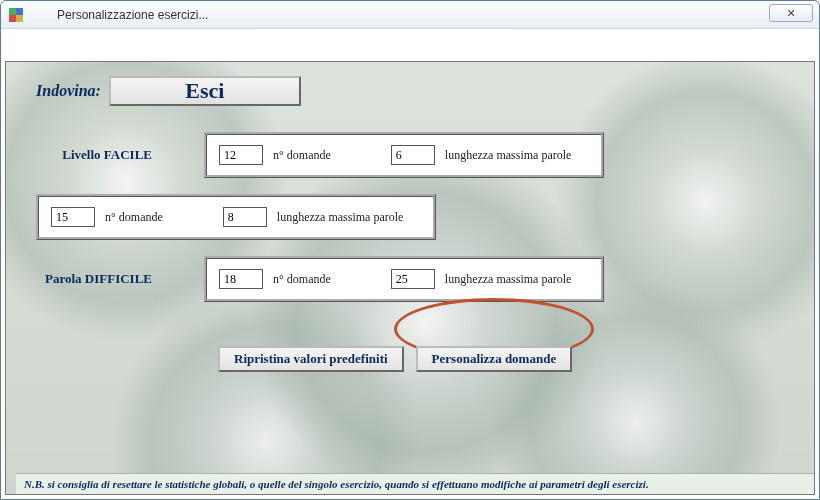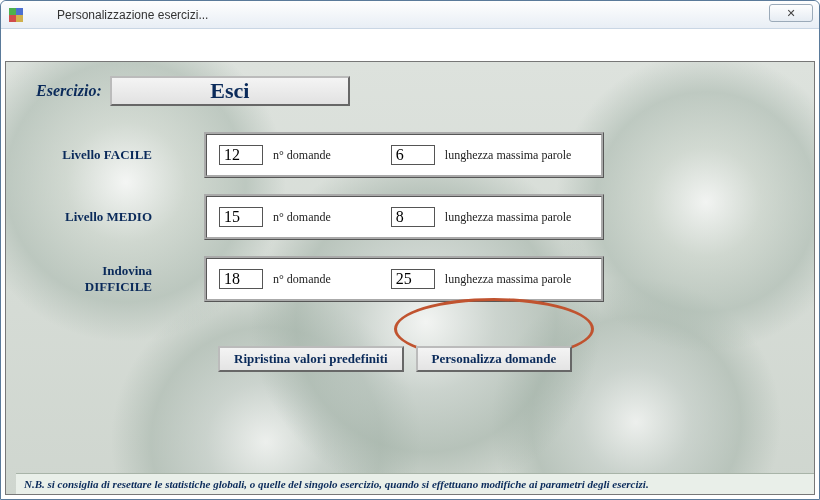--- a/index.html
+++ b/index.html
@@ -103,21 +103,21 @@
     position: absolute;
     right: 10px;
     top: 50%;
     transform: translateY(-50%);
     width: 0; height: 0;
     border-left: 7px solid transparent;
     border-right: 7px solid transparent;
     border-top: 10px solid #000;
   }
   .btn-esci {
-    width: 240px;
+    width: 192px;
     height: 30px;
     border: 2px outset #bbb;
     background: linear-gradient(#f4f4f4,#e2e2e2);
     font-size: 22px;
     font-weight: bold;
     color: #0a2a5a;
     cursor: pointer;
     display: flex; align-items: flex-start; justify-content: center;
   }
   .levels-area {
@@ -145,21 +145,21 @@
     align-items: center;
     gap: 10px;
     font-size: 12px;
     color: #222;
   }
   .level-box input {
     width: 44px;
     height: 20px;
     border: 1px solid #555;
     font-family: inherit;
-    font-size: 16px;
+    font-size: 12px;
     padding: 1px 4px;
   }
   .level-box .spacer { width: 40px; }
   .action-row {
     display: flex;
     gap: 12px;
     margin-left: 182px;
     margin-top: 6px;
     position: relative;
   }
@@ -214,52 +214,51 @@
     </span>
     <span class="title-text">Personalizzazione esercizi...</span>
     <div class="close-btn">
       <span>✕</span>
     </div>
   </div>
 
   <div class="content-frame">
 
     <div class="top-row">
-      <span class="label-esercizio">Esercizio:</span>
+      <span class="label-esercizio">Indovina:</span>
       <div class="btn-esci">
         <span>Esci</span>
       </div>
     </div>
 
     <div class="levels-area">
 
       <div class="level-row">
         <div class="level-label">Livello FACILE</div>
         <div class="level-box">
           <input value="12" style="">
           <span>n° domande</span>
           <span class="spacer"></span>
           <input value="6" style="">
           <span>lunghezza massima parole</span>
         </div>
       </div>
 
       <div class="level-row">
-        <div class="level-label">Livello MEDIO</div>
         <div class="level-box">
           <input value="15" style="">
           <span>n° domande</span>
           <span class="spacer"></span>
           <input value="8" style="">
           <span>lunghezza massima parole</span>
         </div>
       </div>
 
       <div class="level-row">
-        <div class="level-label">Indovina DIFFICILE</div>
+        <div class="level-label">Parola DIFFICILE</div>
         <div class="level-box">
           <input value="18" style="">
           <span>n° domande</span>
           <span class="spacer"></span>
           <input value="25" style="">
           <span>lunghezza massima parole</span>
         </div>
       </div>
 
       <div class="action-row">

